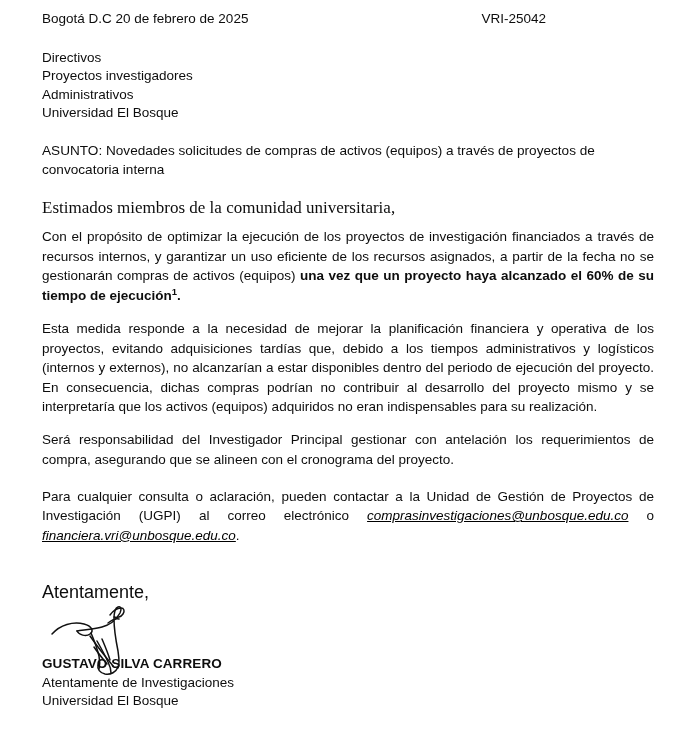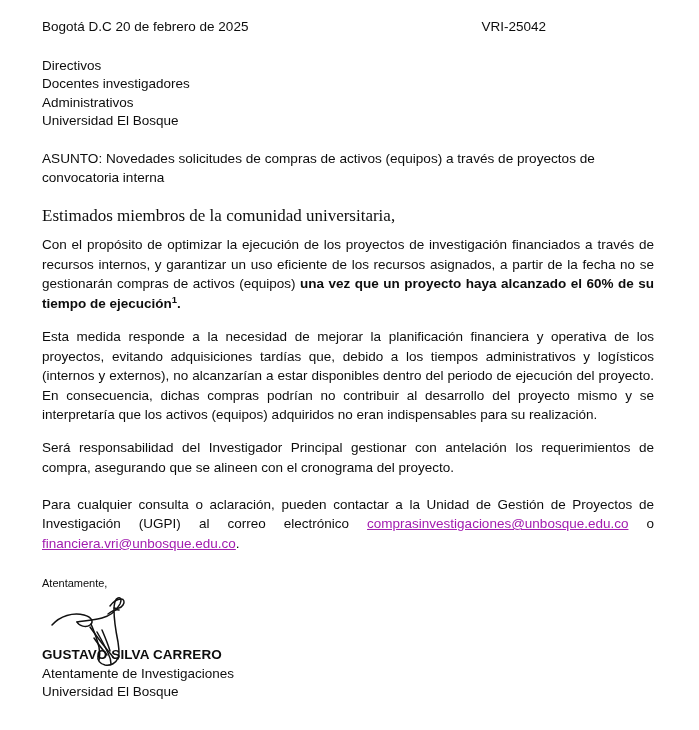--- a/index.html
+++ b/index.html
@@ -20,21 +20,21 @@
     width: 699px;
     height: 730px;
     box-sizing: border-box;
     padding: 0 45px 0 42px;
   }
 
   
   .header-row {
     display: flex;
     align-items: baseline;
-    padding-top: 18px;
+    padding-top: 10px;
     font-size: 13.5px;
     line-height: 1.35;
   }
   .header-date { flex: 0 0 auto; }
   .header-code {
     margin-left: auto;
     margin-right: 108px;
     white-space: nowrap;
     text-align: center;
   }
@@ -76,28 +76,29 @@
   }
   .para.tight { margin-top: 17px; }
   b.strong { font-weight: bold; }
   sup.fn {
     font-size: 9.5px;
     vertical-align: super;
     line-height: 0;
     font-weight: bold;
   }
   a.maillink {
-    color: #a21caf;
+    color: #000000;
     text-decoration: underline;
+    font-style: italic;
   }
 
   
   .closing {
-    margin-top: 21px;
-    font-size: 11px;
+    margin-top: 38px;
+    font-size: 18px;
     line-height: 18px;
   }
   .sig-area {
     position: relative;
     height: 52px;
     margin-top: 2px;
   }
   .sig-svg {
     position: absolute;
     left: 8px;
@@ -123,21 +124,21 @@
 
 <div class="page">
 
   <div class="header-row">
     <span class="header-date">Bogotá D.C 20 de febrero de 2025</span>
     <span class="header-code">VRI-25042</span>
   </div>
 
   <div class="addressee">
     <div>Directivos</div>
-    <div>Docentes investigadores</div>
+    <div>Proyectos investigadores</div>
     <div>Administrativos</div>
     <div>Universidad El Bosque</div>
   </div>
 
   <div class="subject">ASUNTO: Novedades solicitudes de compras de activos (equipos) a través de proyectos de convocatoria interna</div>
 
   <div class="greeting">Estimados miembros de la comunidad universitaria,</div>
 
   <p class="para"><span>Con el propósito de optimizar la ejecución de los proyectos de investigación financiados a través de recursos internos, y garantizar un uso eficiente de los recursos asignados, a partir de la fecha no se gestionarán compras de activos (equipos) </span><b class="strong">una vez que un proyecto haya alcanzado el 60% de su tiempo de ejecución</b><sup class="fn">1</sup><b class="strong">.</b></p>
 

